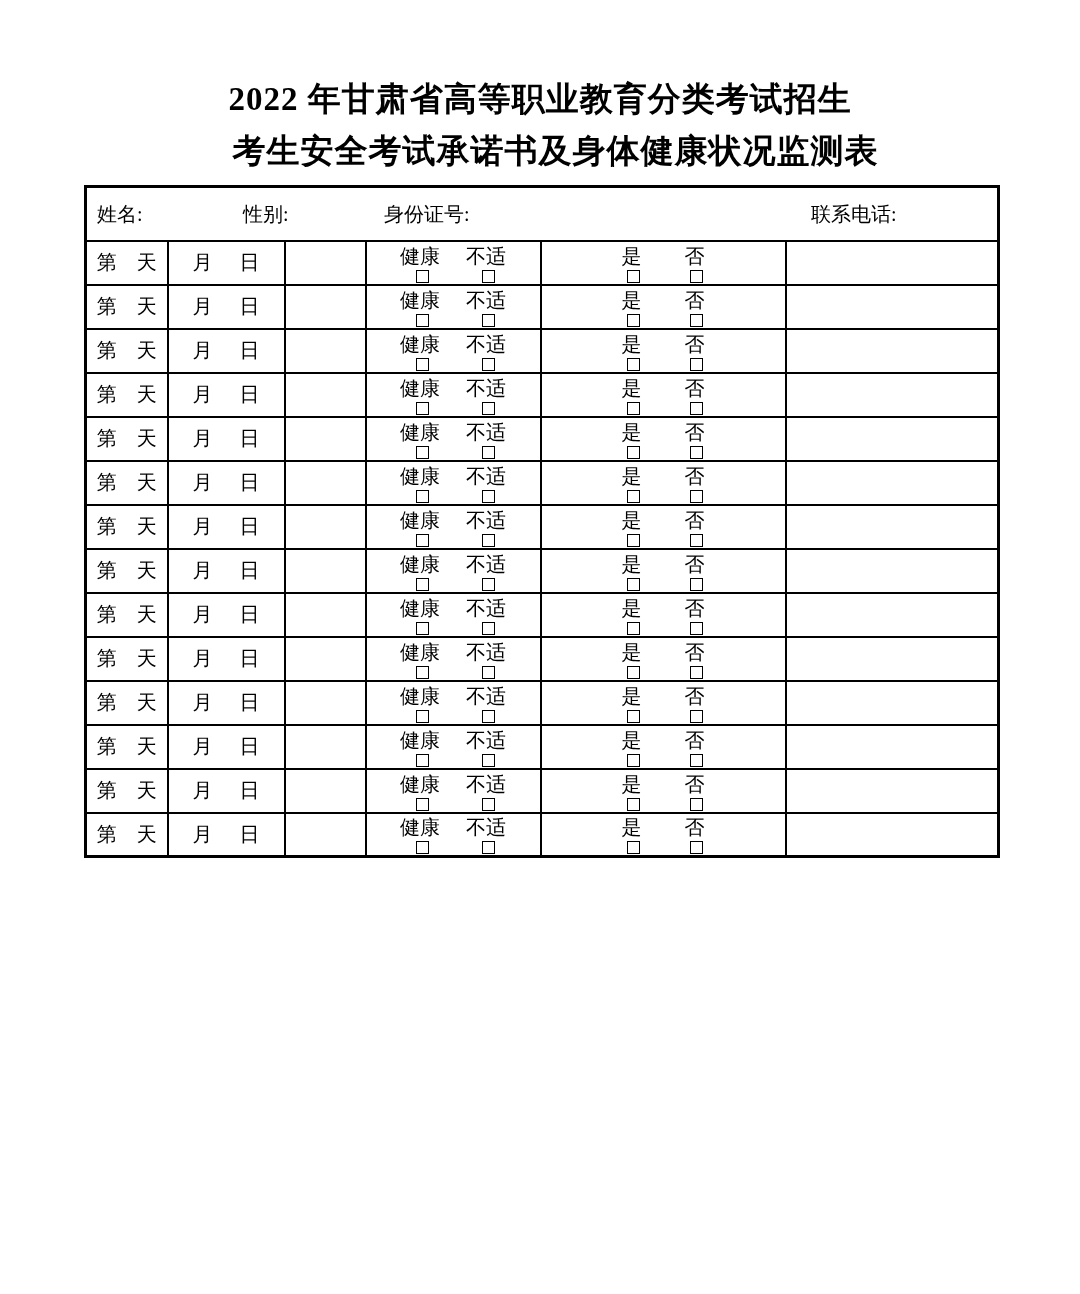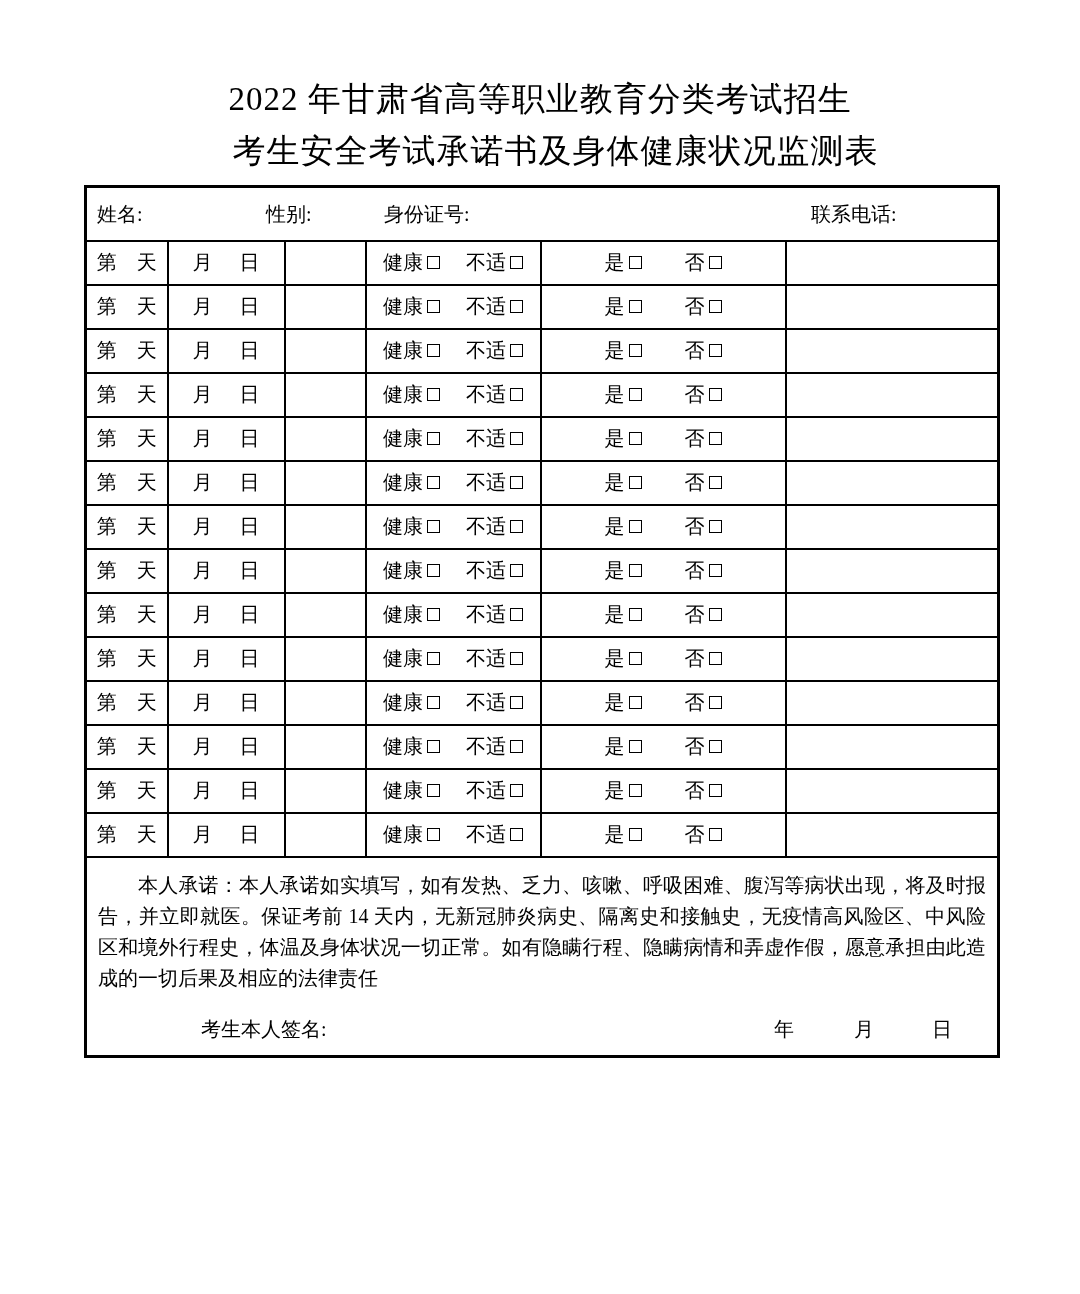--- a/index.html
+++ b/index.html
@@ -14,21 +14,21 @@
 
   .attachment {
     margin-left: 135px;
     font-family: "Liberation Sans", "DejaVu Sans", sans-serif;
     font-weight: bold;
     font-size: 27px;
     line-height: 32px;
   }
   .title {
     text-align: center;
-    font-weight: normal;
+    font-weight: bold;
     font-size: 33px;
     letter-spacing: 1px;
     line-height: 46px;
   }
   .title.t1 { margin-top: 20px; }
   .title.t2 { margin-top: 6px; padding-left: 31px; }
 
   table.form {
     margin: 11px 0 0 84px;
     width: 913px;
@@ -39,36 +39,36 @@
   table.form td {
     border: 2px solid #000;
     font-size: 20px;
     vertical-align: middle;
   }
 
   
   .info-cell { height: 54px; position: relative; }
   .info-cell span { position: absolute; top: 50%; transform: translateY(-50%); white-space: nowrap; }
   .pos-name   { left: 10px; }
-  .pos-gender { left: 179px; }
+  .pos-gender { left: 156px; }
   .pos-id     { left: 297px; }
   .pos-phone  { left: 724px; }
 
   
   .head-row td { height: 66px; text-align: center; }
   .head-row .two-line div { font-size: 19px; line-height: 26px; white-space: nowrap; }
 
   
   .data-row td { height: 44px; }
   .cell-flex { display: flex; align-items: center; justify-content: center; }
   .c-day  .cell-flex { gap: 20px; }
   .c-date .cell-flex { gap: 27px; }
   .c-health .cell-flex { gap: 26px; }
   .c-contact .cell-flex { gap: 43px; }
-  .opt { display: inline-flex; align-items: center; white-space: nowrap; }
+  .opt { display: inline-flex; align-items: center; white-space: nowrap; flex-direction: column; }
   .box {
     display: inline-block;
     width: 13px; height: 13px;
     border: 1.5px solid #000;
     margin-left: 4px;
     background: #fff;
   }
 
   
   .desc-label {
@@ -694,26 +694,15 @@
           <span class="box"></span>
         </span>
       </div>
     </td>
     <td class="c-remarks"></td>
   </tr>
 </tbody>
 
     <tbody>
 
-      <tr>
-        <td colspan="6" class="commit-cell">
-          <p class="commit-text">本人承诺：本人承诺如实填写，如有发热、乏力、咳嗽、呼吸困难、腹泻等病状出现，将及时报告，并立即就医。保证考前 14 天内，无新冠肺炎病史、隔离史和接触史，无疫情高风险区、中风险区和境外行程史，体温及身体状况一切正常。如有隐瞒行程、隐瞒病情和弄虚作假，愿意承担由此造成的一切后果及相应的法律责任</p>
-          <div class="sig-line">
-            <span class="sig-label">考生本人签名:</span>
-            <span class="sig-year">年</span>
-            <span class="sig-month">月</span>
-            <span class="sig-day">日</span>
-          </div>
-        </td>
-      </tr>
     </tbody>
   </table>
 </div>
 
 </body></html>

